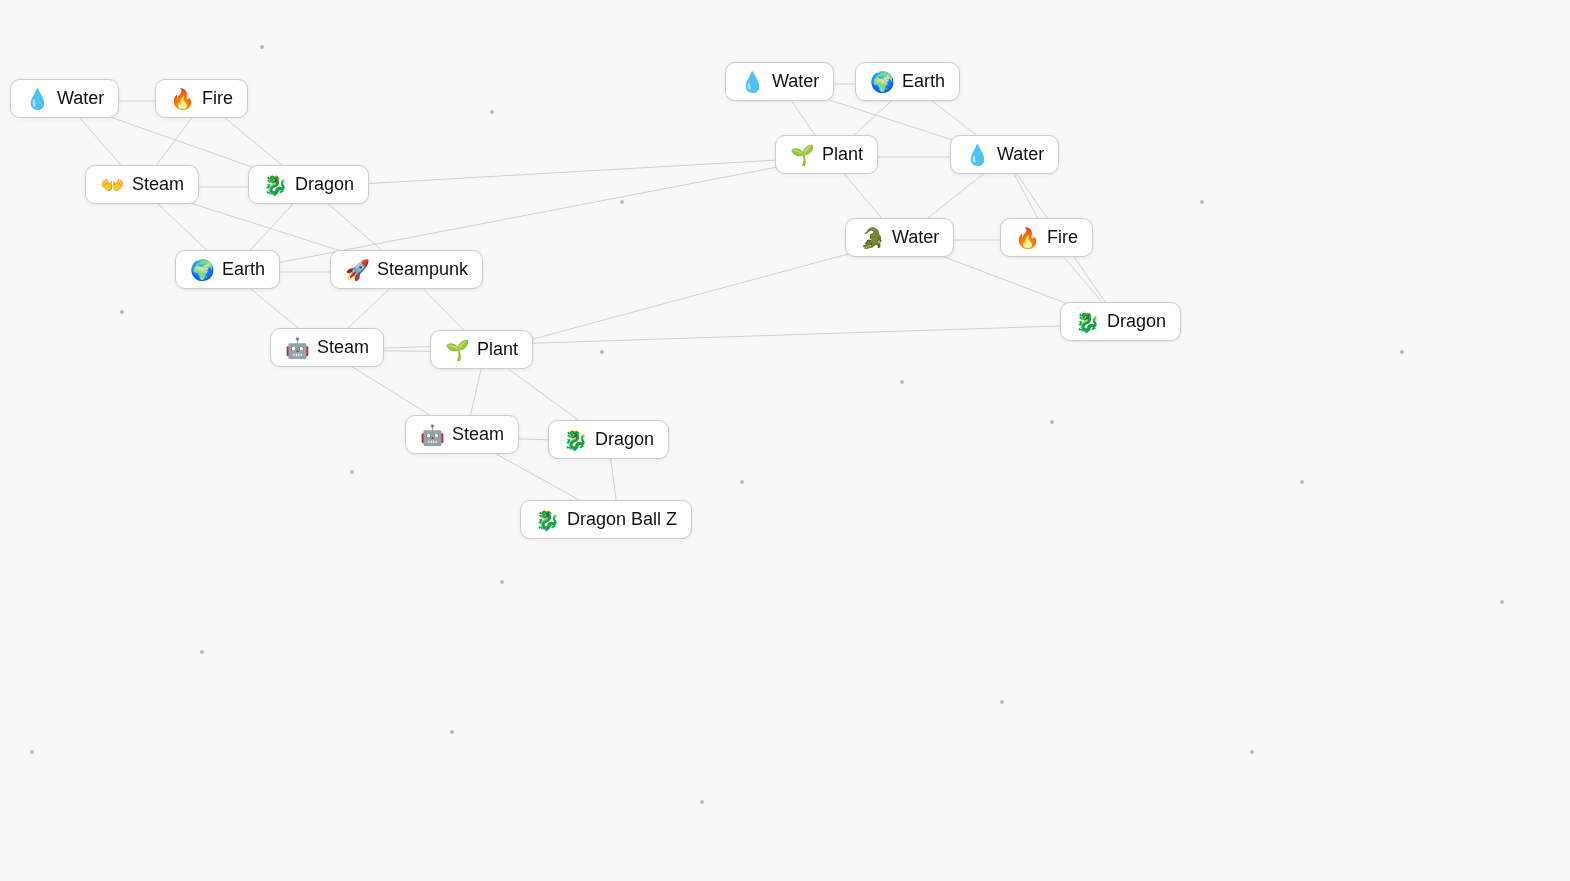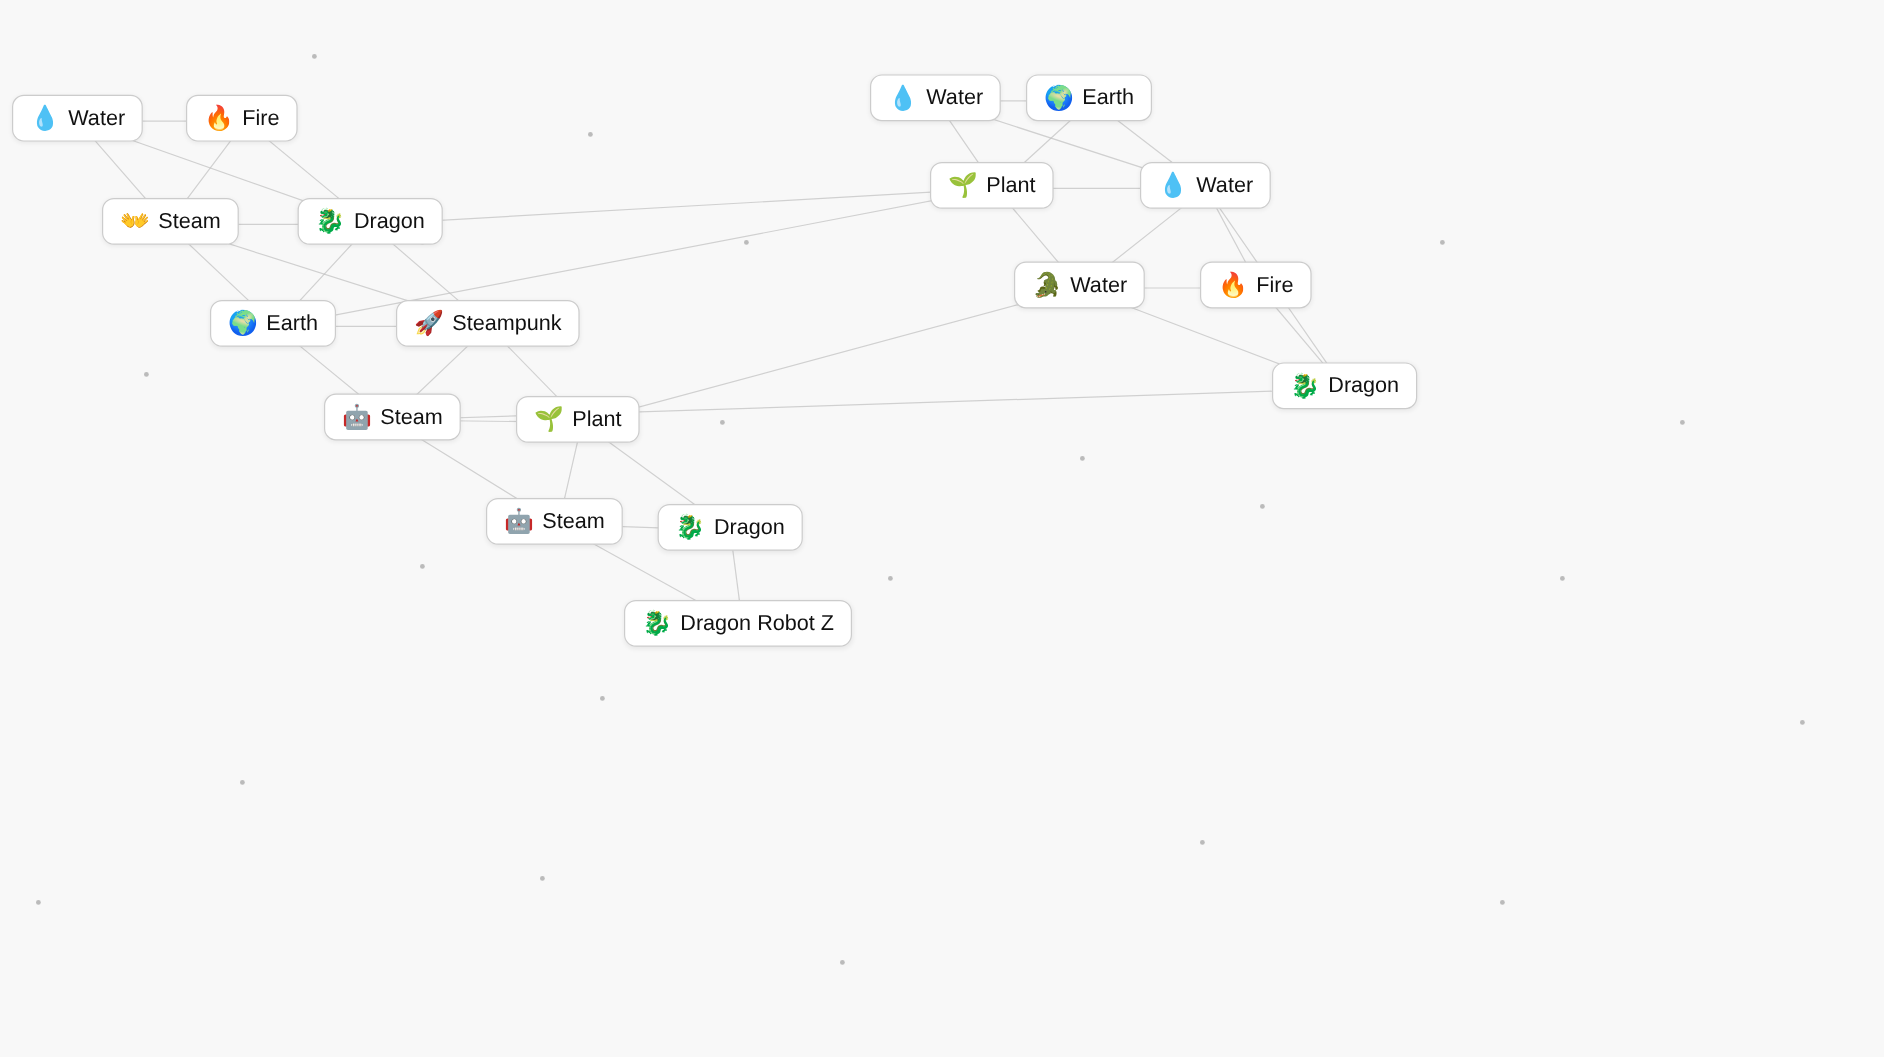--- a/index.html
+++ b/index.html
@@ -164,21 +164,21 @@
     <div class="el-card" style="left: 405px; top: 415px;">
       <span class="el-icon">🤖</span>
       <span>Steam</span>
     </div>
     <div class="el-card" style="left: 548px; top: 420px;">
       <span class="el-icon">🐉</span>
       <span>Dragon</span>
     </div>
     <div class="el-card" style="left: 520px; top: 500px;">
       <span class="el-icon">🐉</span>
-      <span>Dragon Robot Z</span>
+      <span>Dragon Ball Z</span>
     </div>
     <div class="el-card" style="left: 725px; top: 62px;">
       <span class="el-icon">💧</span>
       <span>Water</span>
     </div>
     <div class="el-card" style="left: 855px; top: 62px;">
       <span class="el-icon">🌍</span>
       <span>Earth</span>
     </div>
     <div class="el-card" style="left: 775px; top: 135px;">

